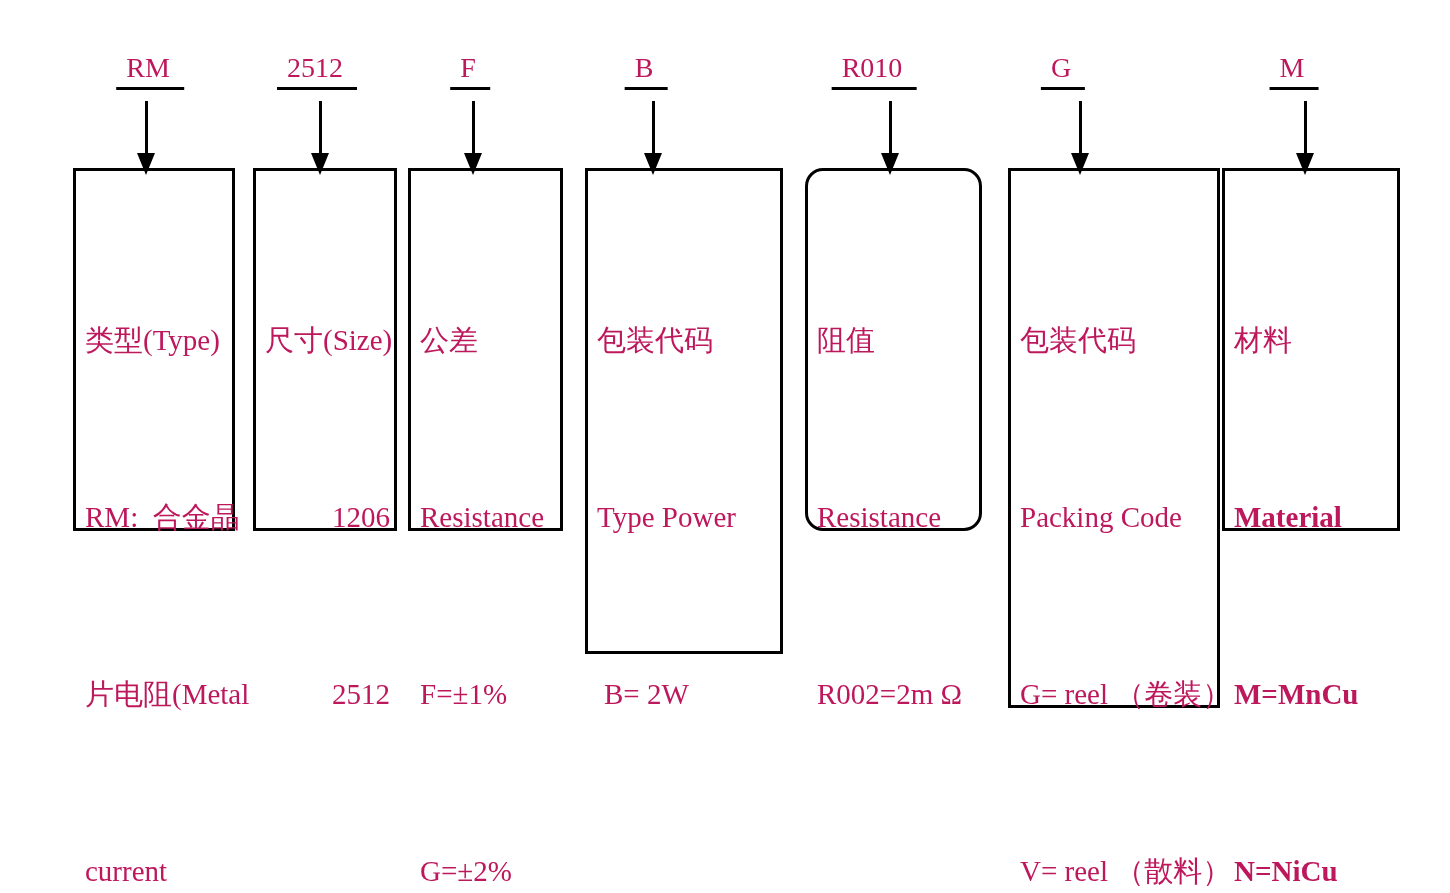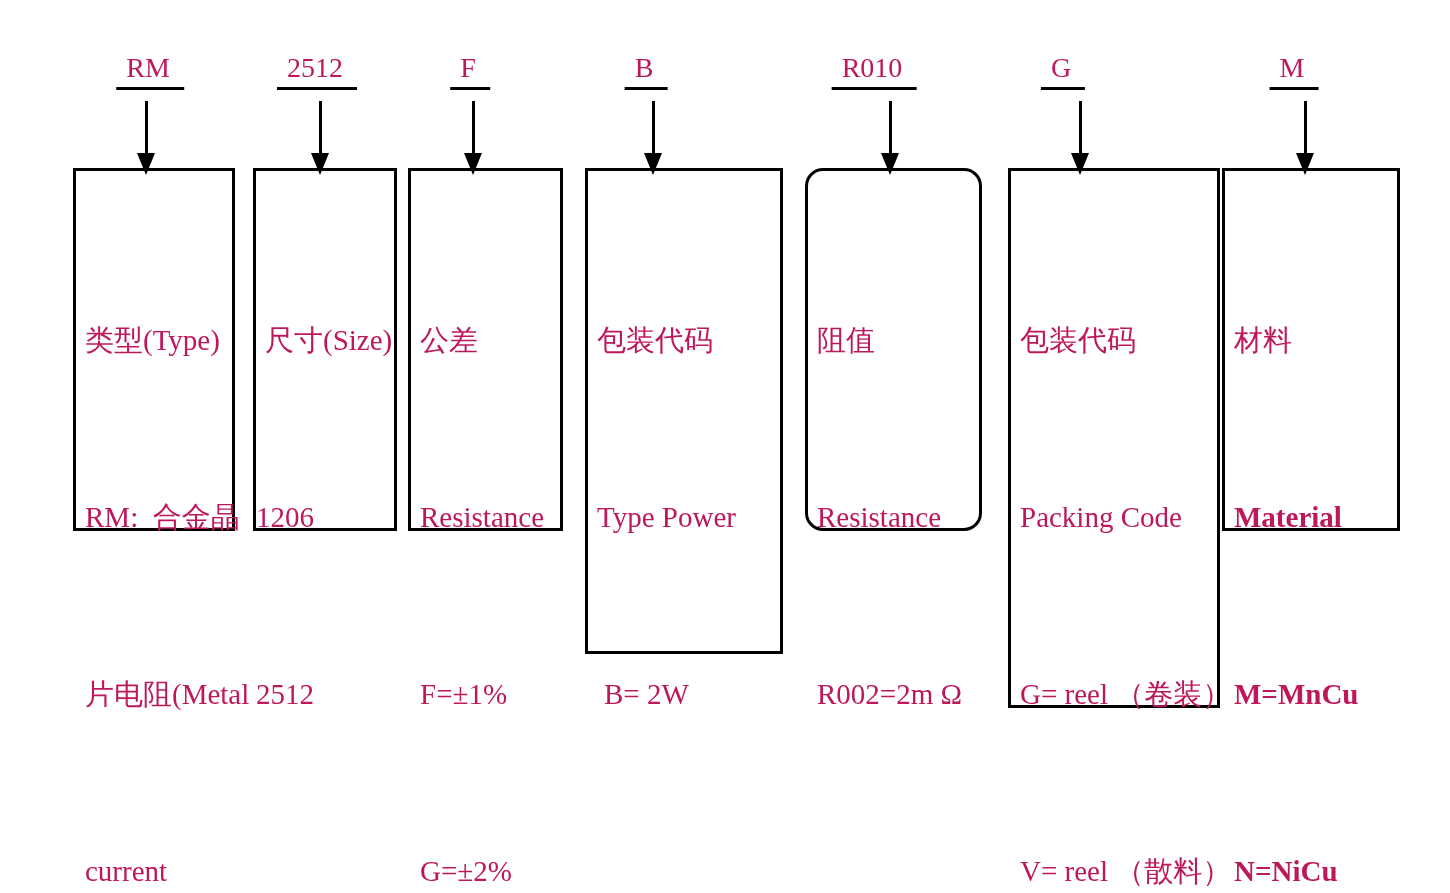--- a/index.html
+++ b/index.html
@@ -74,21 +74,21 @@
     white-space: pre;
   }
   .box.c1 { left: 73px;   width: 162px; height: 363px; }
   .box.c2 { left: 253px;  width: 144px; height: 363px; }
   .box.c3 { left: 408px;  width: 155px; height: 363px; }
   .box.c4 { left: 585px;  width: 198px; height: 486px; }
   .box.c5 { left: 805px;  width: 177px; height: 363px; border-radius: 18px; }
   .box.c6 { left: 1008px; width: 212px; height: 540px; }
   .box.c7 { left: 1222px; width: 178px; height: 363px; }
   .ln { padding-left: 9px; }
-  .ln.center { padding-left: 0; padding-right: 4px; text-align: left; }
+  .ln.center { padding-left: 0; padding-right: 4px; text-align: right; }
   .ln.ind1 { padding-left: 16px; }
   .ln.bold { font-weight: bold; }
 </style>
 </head>
 <body>
 
 <div class="page">
 
   <div>
     <div class="hdr c1">RM</div>

